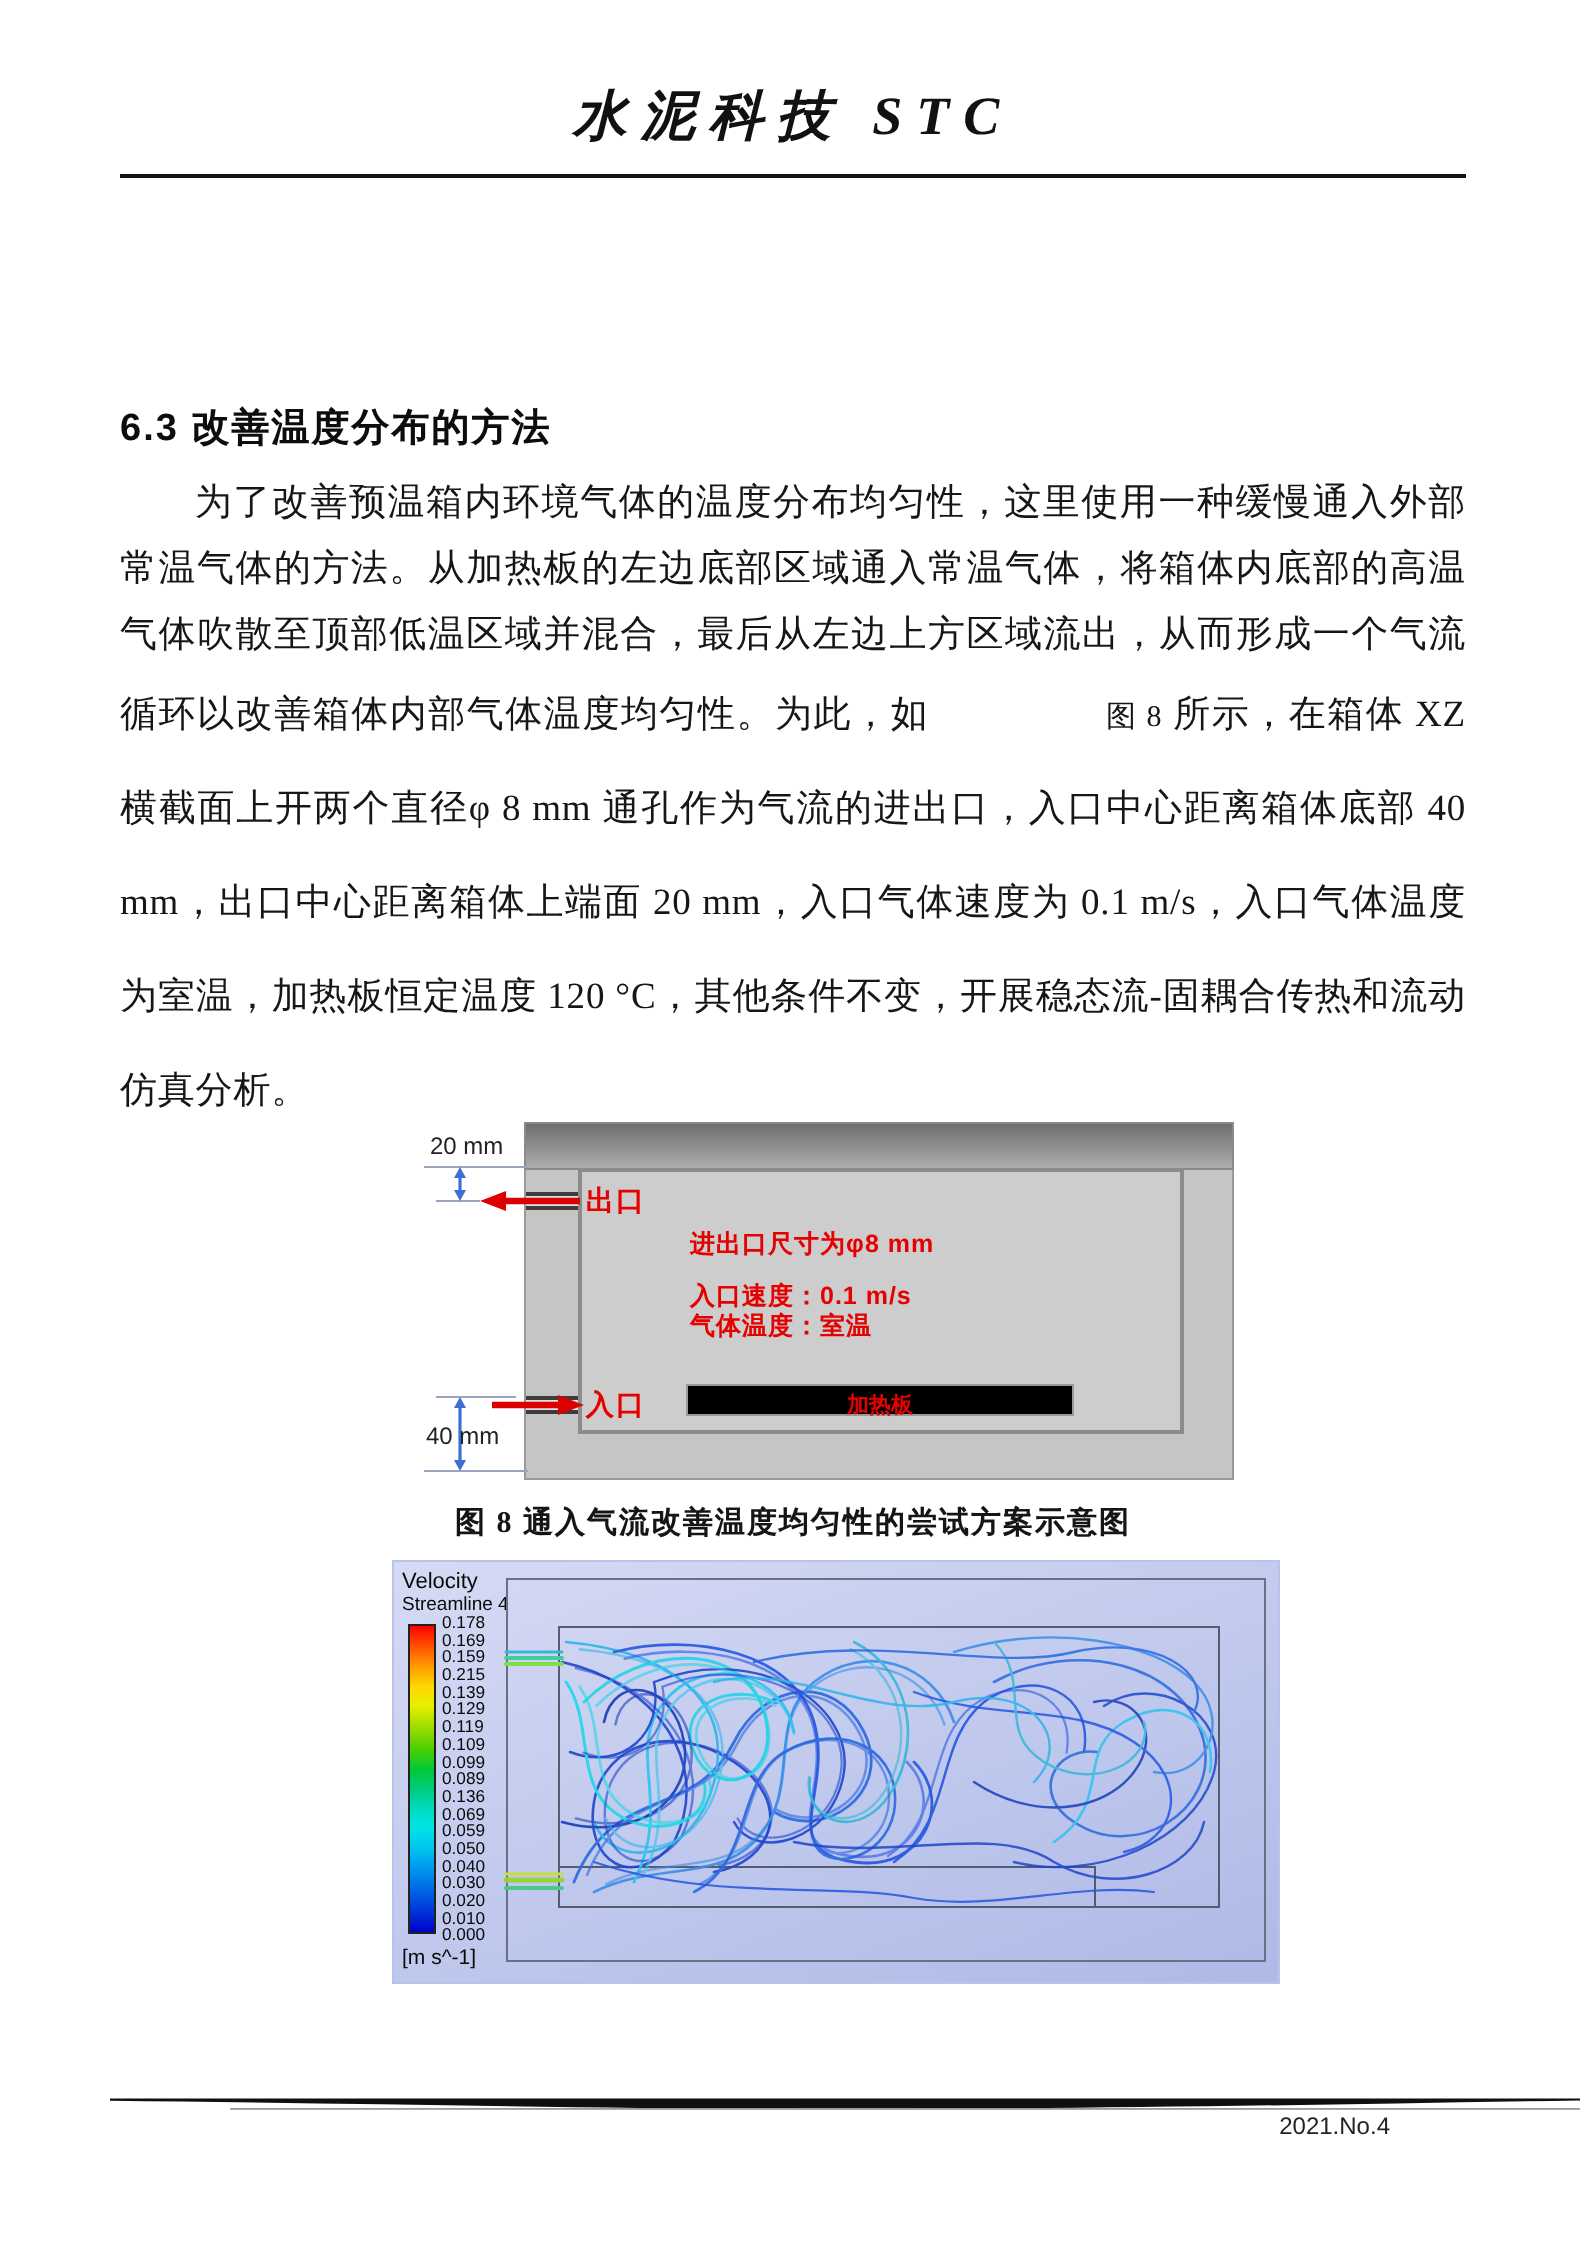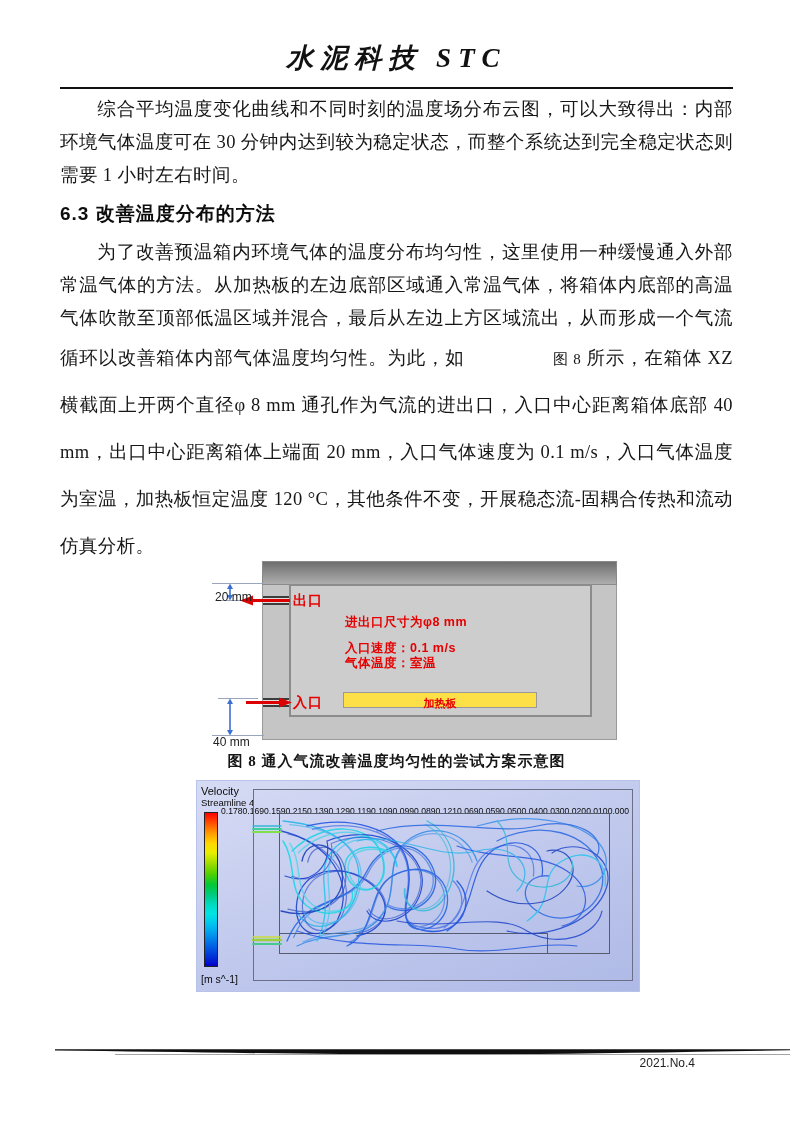--- a/index.html
+++ b/index.html
@@ -33,47 +33,47 @@
   
   .fig8 { position:absolute; left:196px; top:553px; width:445px; height:193px;
           font-family:"Liberation Sans","DejaVu Sans",sans-serif; }
   .f8-outer { position:absolute; left:66px; top:8px; width:355px; height:179px;
               background:#c5c5c5; border:1px solid #9a9a9a; }
   .f8-band  { position:absolute; left:66px; top:8px; width:355px; height:24px;
               background:linear-gradient(#6e6e6e,#aeaeae); border:1px solid #8a8a8a; }
   .f8-inner { position:absolute; left:93px; top:31px; width:303px; height:133px;
               background:#cdcdcd; border:2px solid #8c8c8c; }
   .f8-heater { position:absolute; left:147px; top:139px; width:194px; height:16px;
-               background:#fde047; border:1px solid #9a9a9a; text-align:center; }
+               background:#000000; border:1px solid #9a9a9a; text-align:center; }
   .f8-heater span { font-size:11px; font-weight:bold; color:#e60000; line-height:15px; }
   .f8-pipe { position:absolute; left:67px; width:26px; height:9px; background:#e0e0e0;
              border-top:2px solid #3c3c3c; border-bottom:2px solid #3c3c3c; }
   .f8-label { position:absolute; font-size:14px; font-weight:bold; color:#e60000; letter-spacing:1px; }
   .f8-note  { position:absolute; left:149px; font-size:12.5px; font-weight:bold; color:#e60000; letter-spacing:0.5px; }
-  .f8-dim   { position:absolute; font-size:12px; color:#222; font-weight:normal;margin-top:24px; }
+  .f8-dim   { position:absolute; font-size:12px; color:#222; font-weight:normal; }
   .f8-svg   { position:absolute; left:0; top:0; }
   
   .fig-caption {
     position:absolute; left:60px; width:673px; text-align:center;
     font-size:15px; font-weight:600; color:#151515;
     font-family:Liberation Serif, serif; letter-spacing:1px;
   }
   .cap8 { top:752px; } .cap9 { top:1000px; }
   
   .fig9 { position:absolute; left:196px; top:780px; width:444px; height:212px;
           background:linear-gradient(160deg,#d6dbf4 0%,#c3cbee 45%,#aeb9e6 100%);
           border:1px solid #b9c2e8; font-family:"Liberation Sans","DejaVu Sans",sans-serif; }
   .f9-legend-title { position:absolute; left:4px; top:4px; font-size:11px; color:#0a0a0a; line-height:12px; }
   .f9-legend-title .sub { font-size:9.5px; }
   .f9-bar { position:absolute; left:7px; top:31px; width:14px; height:155px; border:1px solid #222;
             background:linear-gradient(#ff0000 0%,#ff5500 7%,#ff9900 13%,#ffd800 20%,#e8ee00 26%,
             #9fdc00 33%,#4ecf00 40%,#00c837 47%,#00cc85 54%,#00dcc4 60%,#00e4e4 66%,
             #00c2ef 73%,#0092ec 80%,#0061e4 87%,#0030d6 94%,#0000c8 100%); }
   .f9-ticks { position:absolute; left:24px; top:26px; height:165px; display:flex;
-              flex-direction:row; justify-content:space-between; }
+              flex-direction:column; justify-content:space-between; }
   .f9-ticks div { font-size:8.6px; line-height:8.6px; color:#0a0a0a; }
   .f9-unit { position:absolute; left:4px; top:192px; font-size:10.5px; color:#0a0a0a; }
   .f9-frame { position:absolute; left:56px; top:8px;  width:380px; height:192px; border:1px solid #6a6f85; }
   .f9-box   { position:absolute; left:82px; top:32px; width:331px; height:141px; border:1px solid #565b6e; }
   .f9-heat  { position:absolute; left:82px; top:152px; width:269px; height:21px; border:1px solid #565b6e; }
   .f9-svg   { position:absolute; left:0; top:0; }
   
   .footer-rule-svg { position:absolute; left:55px; top:1047px; }
   .footer-page  { position:absolute; top:1057px; left:60px; width:673px; text-align:center;
                   font-size:11px; color:#222; font-family:"Liberation Sans","DejaVu Sans",sans-serif; }
@@ -81,21 +81,20 @@
                   font-family:"Liberation Sans","DejaVu Sans",sans-serif; }
 </style>
 </head>
 <body>
 
 <div class="page">
 
   <div class="header-title">水泥科技 STC</div>
   <div class="header-rule"></div>
 
-  <div class="para para-indent p1">综合平均温度变化曲线和不同时刻的温度场分布云图，可以大致得出：内部环境气体温度可在 30 分钟内达到较为稳定状态，而整个系统达到完全稳定状态则需要 1 小时左右时间。</div>
 
   <div class="section-heading">6.3 改善温度分布的方法</div>
 
   <div class="para para-indent p2"><span>为了改善预温箱内环境气体的温度分布均匀性，这里使用一种缓慢通入外部常温气体的方法。从加热板的左边底部区域通入常温气体，将箱体内底部的高温气体吹散至顶部低温区域并混合，最后从左边上方区域流出，从而形成一个气流循环以改善箱体内部气体温度均匀性。为此，如</span><span class="ref-gap"></span><span class="ref-small">图 8</span> <span class="tall-lines">所示，在箱体 XZ 横截面上开两个直径φ 8 mm 通孔作为气流的进出口，入口中心距离箱体底部 40 mm，出口中心距离箱体上端面 20 mm，入口气体速度为 0.1 m/s，入口气体温度为室温，加热板恒定温度 120 °C，其他条件不变，开展稳态流-固耦合传热和流动仿真分析。</span></div>
 
   <div class="fig8">
     <div class="f8-outer"></div>
     <div class="f8-band"></div>
     <div class="f8-inner"></div>
     <div class="f8-heater"><span>加热板</span></div>
@@ -156,21 +155,21 @@
         <div>0.178</div>
         <div>0.169</div>
         <div>0.159</div>
         <div>0.215</div>
         <div>0.139</div>
         <div>0.129</div>
         <div>0.119</div>
         <div>0.109</div>
         <div>0.099</div>
         <div>0.089</div>
-        <div>0.121</div>
+        <div>0.136</div>
         <div>0.069</div>
         <div>0.059</div>
         <div>0.050</div>
         <div>0.040</div>
         <div>0.030</div>
         <div>0.020</div>
         <div>0.010</div>
         <div>0.000</div>
       </div>
     <div class="f9-unit">[m s^-1]</div>

